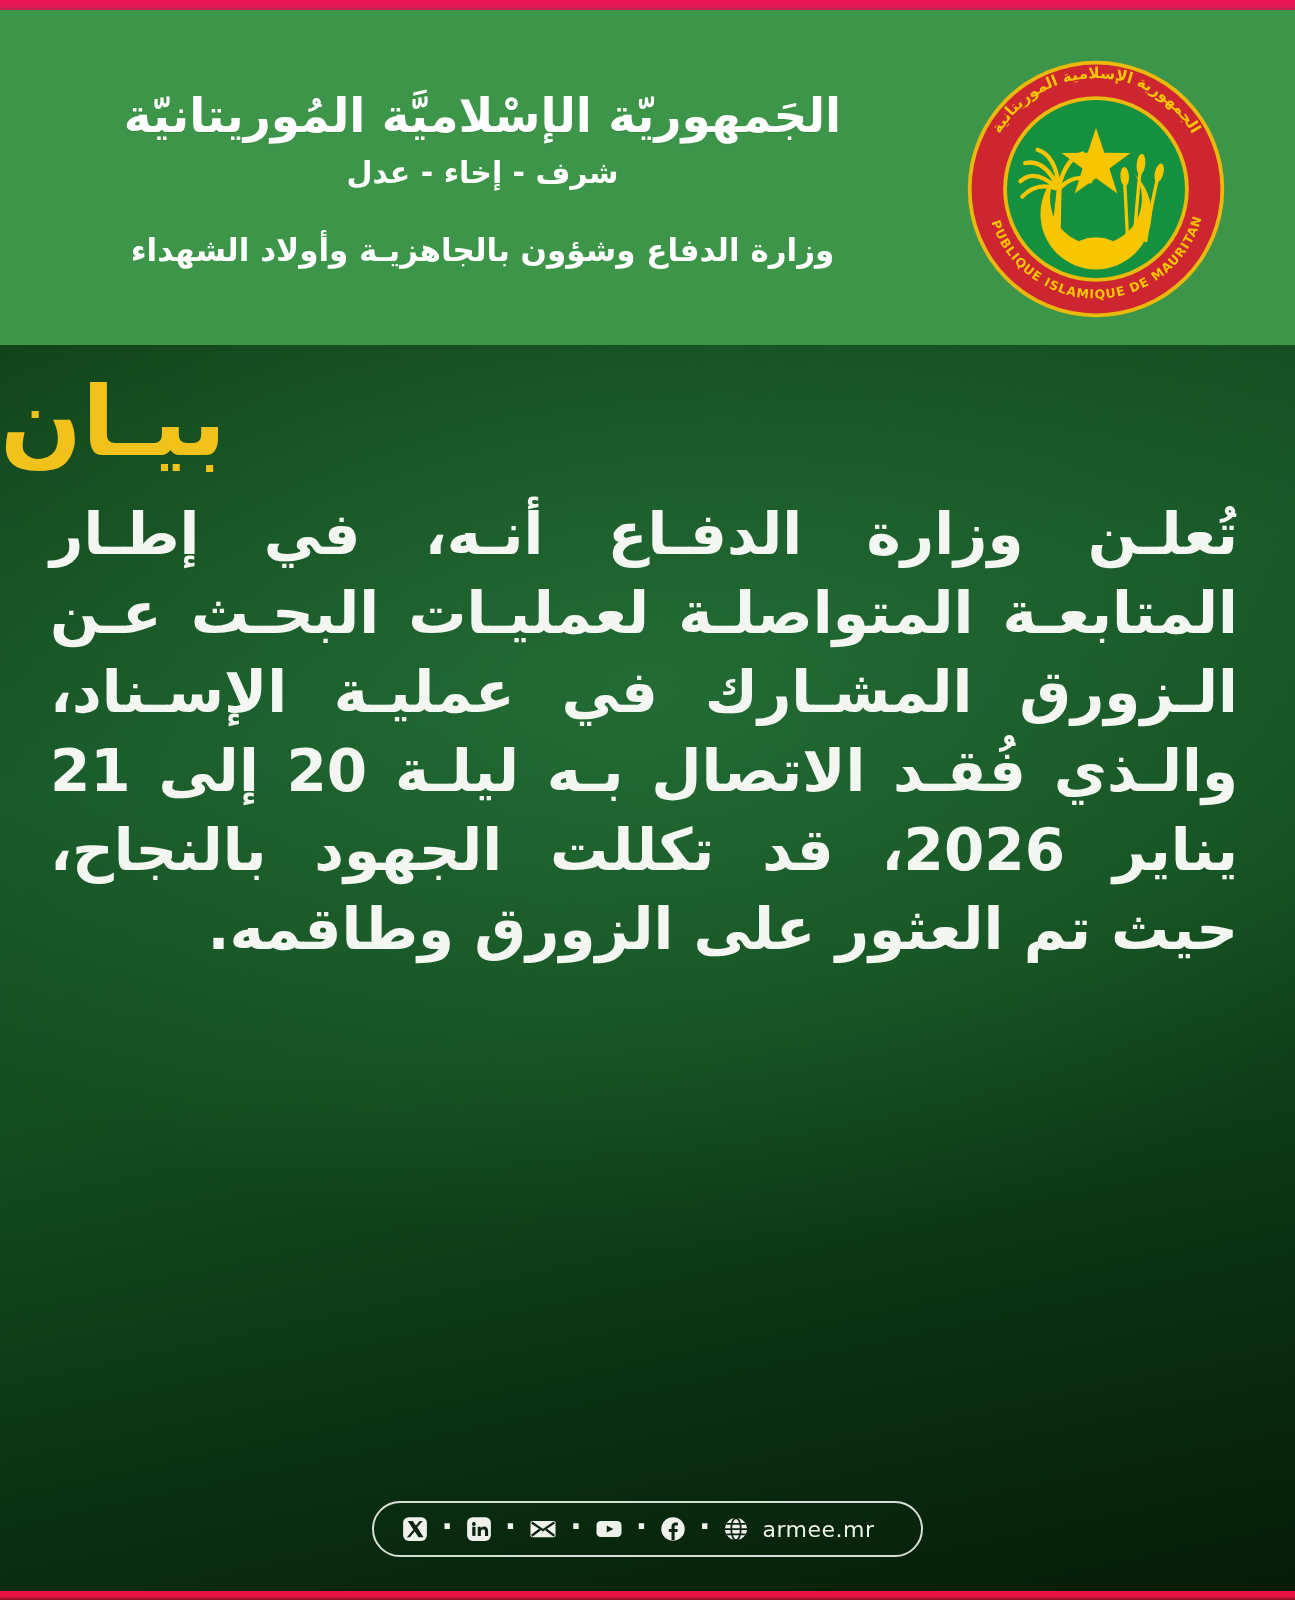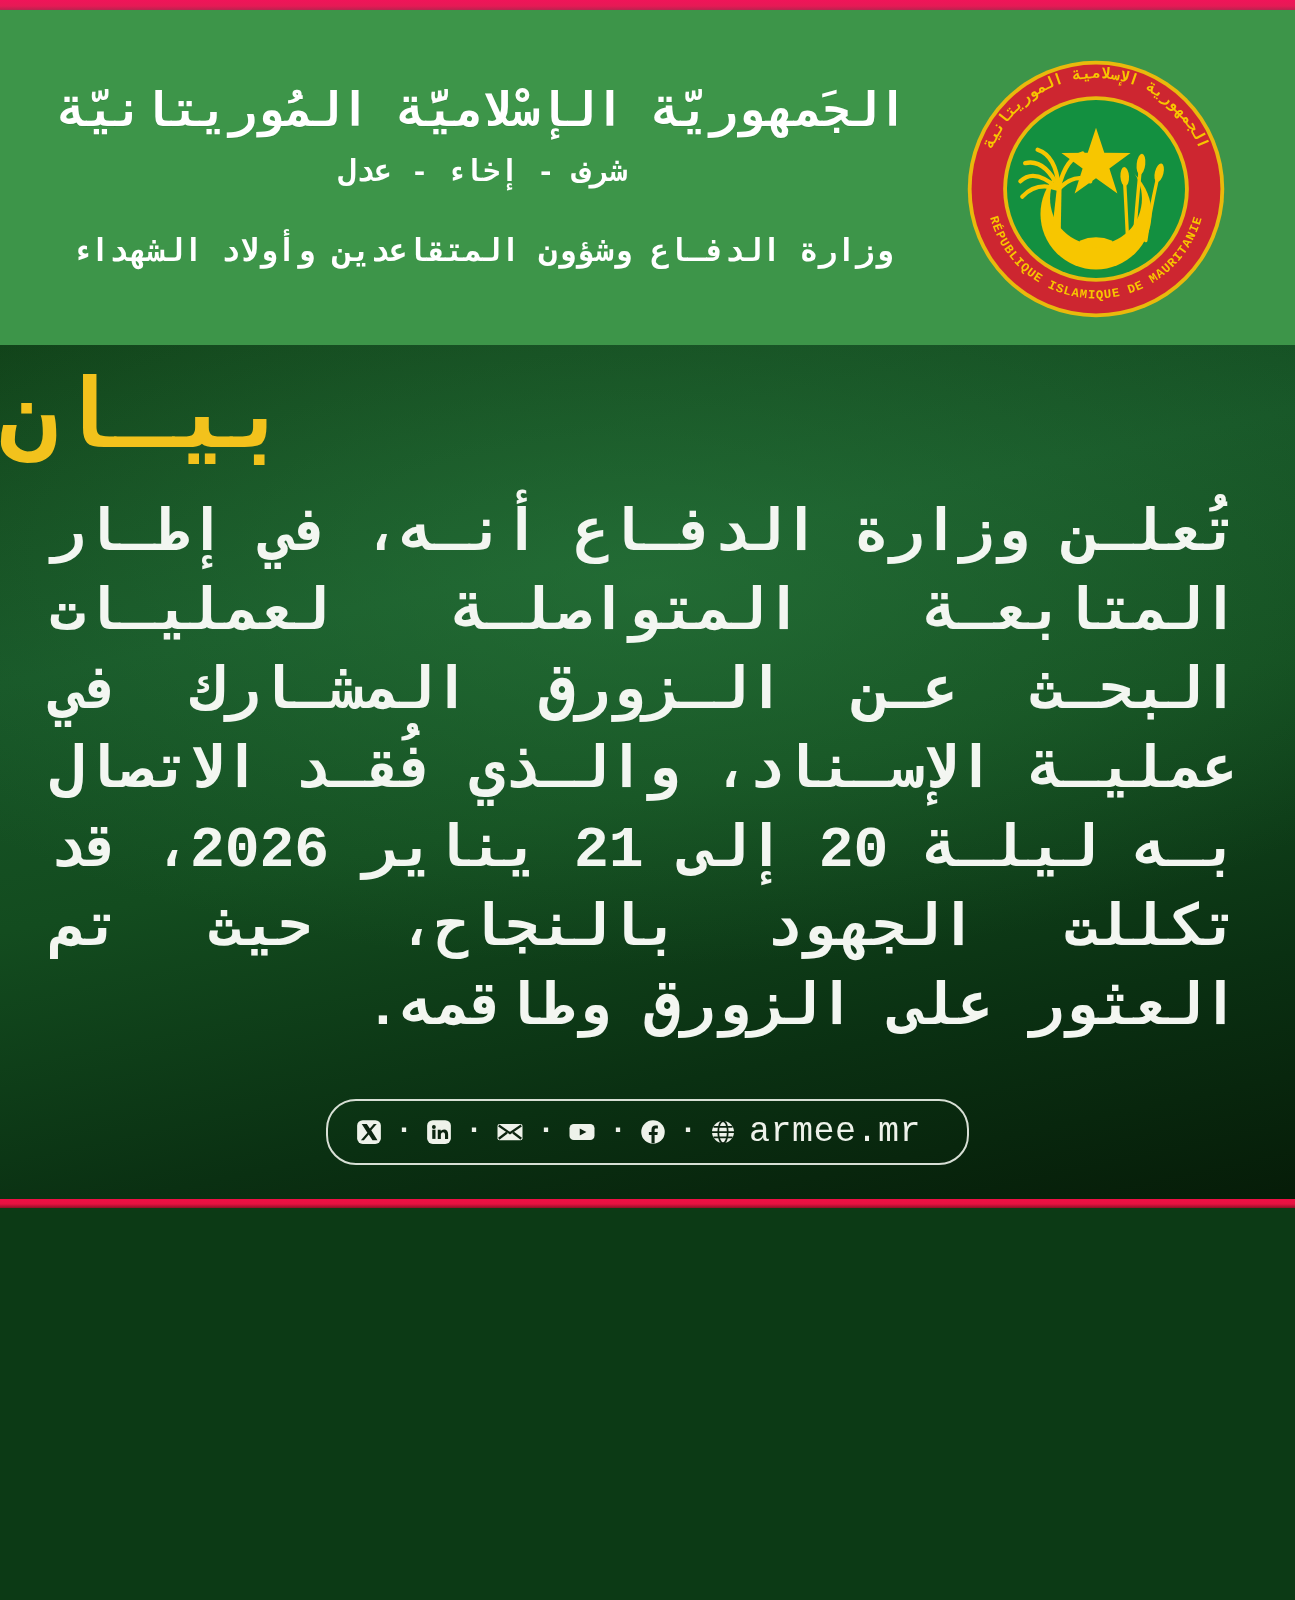--- a/index.html
+++ b/index.html
@@ -1,21 +1,21 @@
 <!DOCTYPE html>
 <html lang="ar"><head>
 <meta charset="utf-8">
 <style>
   html,body{margin:0;padding:0;}
   body{
     width:1295px;height:1600px;overflow:hidden;
     font-family:"DejaVu Sans",sans-serif;
     background:#0c3a15;
   }
-  .page{width:1295px;height:1208px;display:flex;flex-direction:column;position:relative;font-family:Liberation Mono, monospace;}
+  .page{width:1295px;height:1600px;display:flex;flex-direction:column;position:relative;}
 
   
   .strip-top{height:10px;background:linear-gradient(180deg,#f01459 0%,#e61a55 60%,#b92350 100%);}
   .strip-bottom{height:9px;background:linear-gradient(180deg,#ef0f45 0%,#e51240 55%,#8f0f26 100%);}
 
   
   .header{height:335px;background:#3d9549;position:relative;flex:0 0 auto;}
   .header-text{
     position:absolute;left:0;right:330px;top:0;bottom:0;
     display:flex;flex-direction:column;align-items:center;justify-content:center;
@@ -51,34 +51,34 @@
   .footer{
     margin-top:auto;margin-bottom:34px;display:flex;justify-content:center;flex:0 0 auto;
   }
   .pill{
     display:flex;align-items:center;gap:11px;
     border:2.5px solid rgba(238,243,235,0.9);border-radius:30px;
     padding:11px 26px;color:#eef2ea;
   }
   .pill .dot{font-size:30px;font-weight:bold;line-height:1;transform:translateY(-2px);}
   .pill svg{display:block;}
-  .site{font-size:35px;letter-spacing:0.5px;margin-right:20px;}
+  .site{font-size:22px;letter-spacing:0.5px;margin-right:20px;}
 </style>
 </head>
 <body>
 
 <div class="page">
 
   <div class="strip-top"></div>
 
   <div class="header">
     <div class="header-text">
       <div class="republic-title">الجَمهوريّة الإسْلاميَّة المُوريتانيّة</div>
       <div class="motto">شرف - إخاء - عدل</div>
-      <div class="ministry">وزارة الدفـاع وشؤون المتقاعدين وأولاد الشهداء</div>
+      <div class="ministry">وزارة الدفاع وشؤون بالجاهزيـة وأولاد الشهداء</div>
     </div>
 
     <div class="seal">
       <svg viewBox="0 0 280 280" width="268" height="268">
         <g transform="translate(140,140)">
           <circle r="134" fill="#e9b90c"></circle>
           <circle r="130" fill="#cd2630"></circle>
           <circle r="97" fill="#e9b90c"></circle>
           <circle r="93" fill="#139040"></circle>
 

